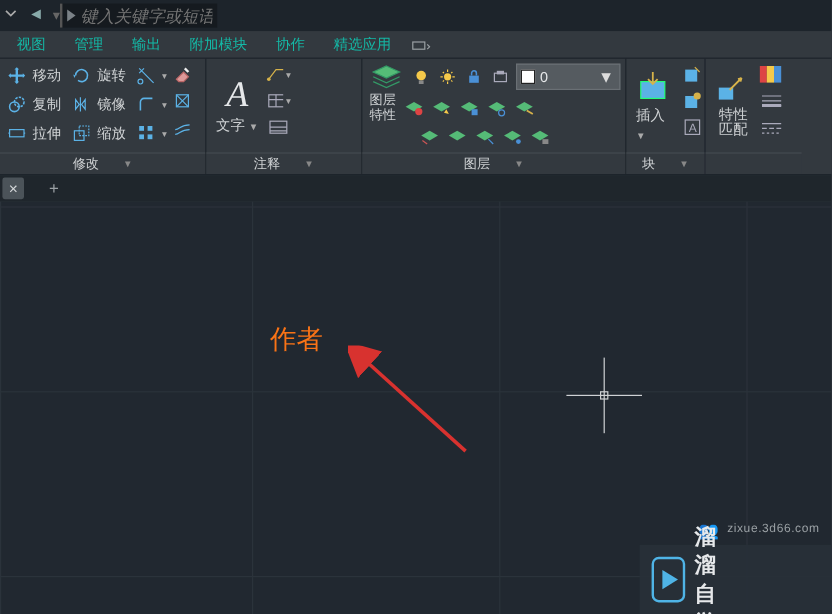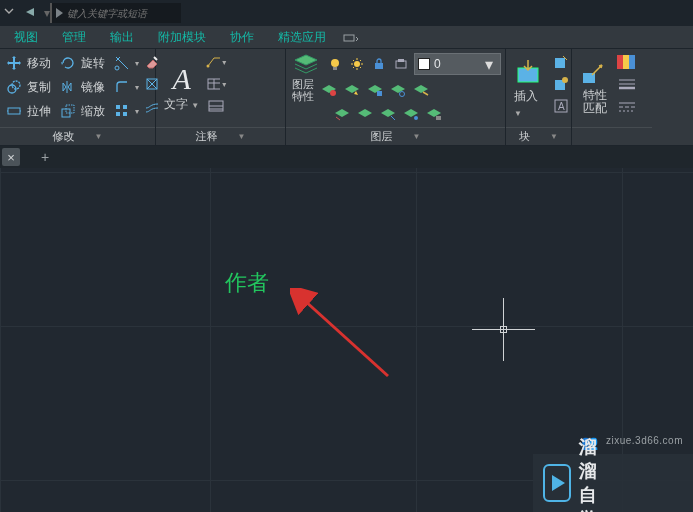--- a/index.html
+++ b/index.html
@@ -3,37 +3,37 @@
 <meta charset="utf-8">
 <style>
 *{margin:0;padding:0;box-sizing:border-box;font-family:"Microsoft YaHei","SimSun",sans-serif;-webkit-font-smoothing:antialiased}
 html,body{width:693px;height:512px;overflow:hidden;background:#33393f}
 .titlebar{height:26px;background:#1d242b;display:flex;align-items:center;color:#bbb;font-size:12px;padding:0 4px}
 .qat{display:flex;align-items:center;gap:6px}
 .qat-icon{width:14px;height:14px;color:#888}
 .title-center{flex:1;text-align:center}
 .search-wrap{display:flex;align-items:center;gap:4px;background:#151a1f;height:20px;padding:0 4px;border-left:2px solid #555}
 .search-tri{width:0;height:0;border-top:5px solid transparent;border-bottom:5px solid transparent;border-left:7px solid #7b8287}
-.search-input{background:transparent;border:none;color:#f0abfc;font-size:10px;font-style:italic;width:110px;outline:none}
+.search-input{background:transparent;border:none;color:#f0abfc;font-size:14px;font-style:italic;width:110px;outline:none}
 .menubar{height:22px;background:#33393f;display:flex;align-items:flex-end;padding:0 4px;gap:4px}
 .menu-item{color:#14b8a6;font-size:12px;padding:2px 10px;cursor:pointer}
 .menu-drop{width:22px;height:18px;display:flex;align-items:center;justify-content:center}
 .ribbon{height:98px;background:#33393f;display:flex;border-top:1px solid #1d242b;border-bottom:1px solid #1d242b}
 .panel{border-right:1px solid #1d242b;display:flex;flex-direction:column}
 .panel-body{flex:1;display:flex;padding:3px 4px;gap:3px}
 .panel-title{height:18px;background:#33393f;color:#cfd2d4;font-size:11px;display:flex;align-items:center;justify-content:center;gap:20px;border-top:1px solid #454b50}
 .panel-title .dd{font-size:8px;color:#888}
 .col{display:flex;flex-direction:column;gap:2px}
 .row3{display:flex;gap:3px}
 .ico{width:20px;height:20px;display:flex;align-items:center;justify-content:center}
 .lbl-row{display:flex;align-items:center;gap:3px;height:22px;color:#cfd2d4;font-size:12px;white-space:nowrap}
 .big-btn{display:flex;flex-direction:column;align-items:center;justify-content:center;gap:2px;color:#cfd2d4;font-size:12px;padding:0 4px}
 .dd-arrow{font-size:8px;color:#aaa}
 
-.modify{width:156px}
+.modify{width:172px}
 .modify .lbl-row span.txt{min-width:28px}
 
 .annotate{width:130px}
 .letterA{font-family:"Times New Roman",serif;font-size:30px;font-style:italic;color:#e6e8ea;line-height:1}
 
 .layers{width:220px}
 .layer-combo{height:22px;background:#555b60;border:1px solid #6a7075;display:flex;align-items:center;gap:4px;padding:0 3px;flex:1}
 .swatch{width:12px;height:12px;background:#fff;border:1px solid #222}
 .layer-combo .name{color:#e6e8ea;font-size:12px;flex:1}
 .layer-combo .cbdd{width:16px;text-align:center;color:#ddd}
@@ -42,21 +42,21 @@
 
 .props{width:80px;border-right:none}
 
 .tabstrip{height:22px;background:#1f262c;display:flex;align-items:center;padding-left:2px}
 .doc-x{width:18px;height:18px;background:#4b5359;border-radius:2px;color:#d4d7d9;font-size:13px;display:flex;align-items:center;justify-content:center;margin-right:6px}
 .doc-plus{width:18px;height:18px;color:#9aa0a4;font-size:14px;display:flex;align-items:center;justify-content:center;margin-left:10px}
 
 .canvas{position:relative;height:344px;background:#212830}
 .grid-v{position:absolute;top:0;bottom:0;width:1px;background:#2b333b}
 .grid-h{position:absolute;left:0;right:0;height:1px;background:#2b333b}
-.author{position:absolute;left:225px;top:100px;color:#22c55e;font-size:22px;font-family:"SimSun","NSimSun",serif}
+.author{position:absolute;left:225px;top:100px;color:#f97316;font-size:22px;font-family:"SimSun","NSimSun",serif}
 .arrow-svg{position:absolute;left:290px;top:120px}
 .cursor{position:absolute;left:472px;top:130px}
 .cursor .hline{position:absolute;left:0;top:31px;width:63px;height:1px;background:#cfd2d4}
 .cursor .vline{position:absolute;left:31px;top:0;width:1px;height:63px;background:#cfd2d4}
 .cursor .box{position:absolute;left:28px;top:28px;width:7px;height:7px;border:1px solid #cfd2d4}
 .ppl{position:absolute;right:94px;bottom:62px;font-size:14px;color:#d6b24a}
 
 .wm{position:absolute;right:0;bottom:0;width:160px;height:58px;background:rgba(40,48,56,.85);display:flex;align-items:center;gap:8px;padding:0 10px}
 .wm-play{width:38px;height:38px;border:2px solid #4fb4e6;border-radius:6px;display:flex;align-items:center;justify-content:center}
 .wm-play .tri{width:0;height:0;border-top:8px solid transparent;border-bottom:8px solid transparent;border-left:13px solid #4fb4e6;margin-left:3px}

